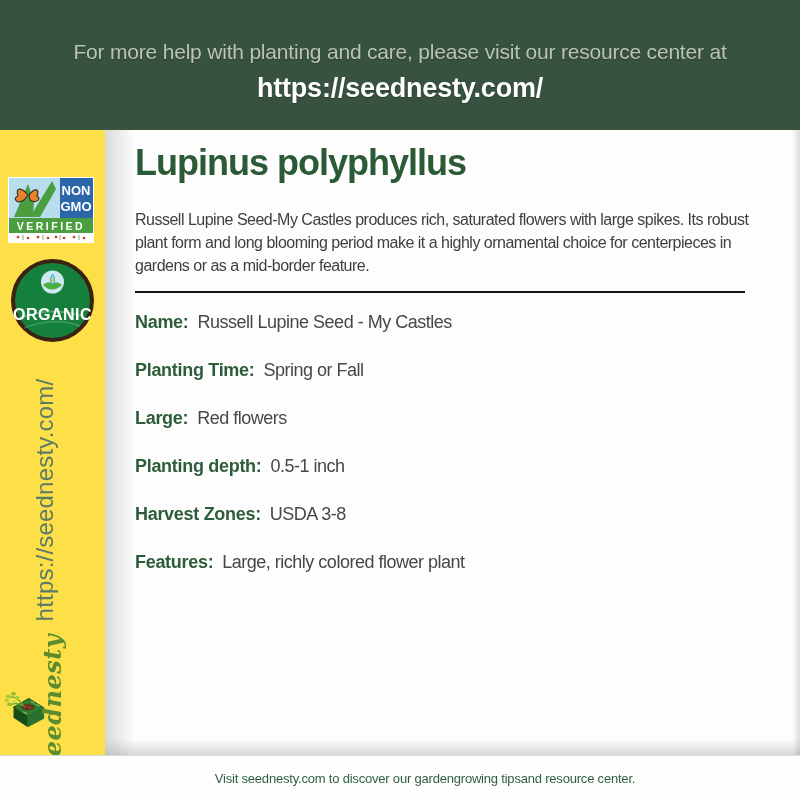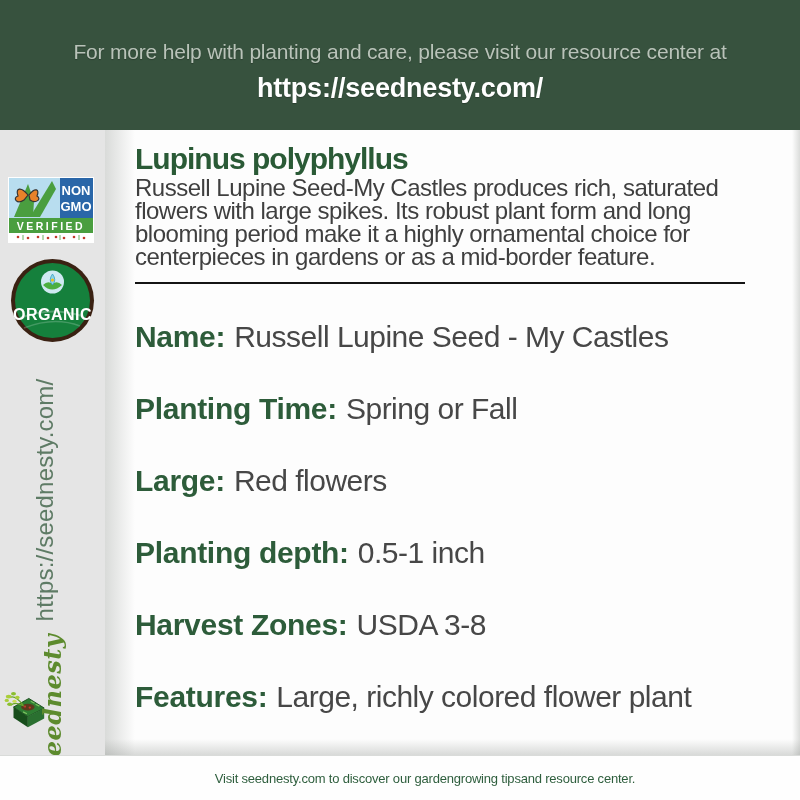--- a/index.html
+++ b/index.html
@@ -17,21 +17,21 @@
   .banner-line1 {
     font-size:21px; color:#b9c3b9; letter-spacing:-0.2px;
     text-shadow:0 1px 1px rgba(0,0,0,0.25);
   }
   .banner-url {
     font-size:27px; font-weight:bold; color:#ffffff; letter-spacing:-0.2px;
     text-shadow:0 1px 1px rgba(0,0,0,0.25);
   }
 
   
-  .sidebar { position:absolute; top:130px; left:0; width:105px; height:625px; background:#e5e5e5; }
+  .sidebar { position:absolute; top:130px; left:0; width:105px; height:625px; background:#fde047; }
   .badge-nongmo { position:absolute; left:8px;  top:47px;  width:86px; height:66px; }
   .badge-organic{ position:absolute; left:10px; top:128px; width:85px; height:85px; }
   .vert-url {
     position:absolute; left:45px; top:370px;
     transform:translate(-50%,-50%) rotate(-90deg);
     white-space:nowrap; font-size:24px; color:#5e7b65; letter-spacing:0.2px;
   }
   .brand-script {
     position:absolute; left:52px; top:572px;
     transform:translate(-50%,-50%) rotate(-90deg);
@@ -55,29 +55,29 @@
     background:linear-gradient(to bottom, rgba(120,125,120,0), rgba(120,125,120,0.28));
     pointer-events:none;
   }
   .right-shade {
     position:absolute; top:130px; right:0; width:8px; height:625px;
     background:linear-gradient(to left, rgba(140,145,140,0.30), rgba(140,145,140,0));
     pointer-events:none;
   }
   .title {
     margin-top:2px;
-    font-size:30px; font-weight:bold; color:#2a5a36; letter-spacing:-1px;
+    font-size:36px; font-weight:bold; color:#2a5a36; letter-spacing:-1px;
   }
   .desc {
-    margin-top:0; width:632px;
-    font-size:24px; line-height:23px; color:#3f3f3f; letter-spacing:-0.5px;
+    margin-top:24px; width:632px;
+    font-size:16px; line-height:23px; color:#3f3f3f; letter-spacing:-0.5px;
   }
   .divider { border:none; height:2px; background:#141414; width:610px; margin:14px 0 0 0; }
   .fields { margin-top:18px; display:flex; flex-direction:column; gap:26px; }
-  .field-row { font-size:30px; line-height:22px; letter-spacing:-0.3px;margin-top:24px; }
+  .field-row { font-size:18px; line-height:22px; letter-spacing:-0.3px; }
   .flabel { font-weight:bold; color:#2d5c3a; margin-right:9px; }
   .fvalue { color:#474747; letter-spacing:-0.5px; }
 
   
   .footer {
     position:absolute; left:0; top:755px; width:800px; height:45px;
     background:#fefefe; border-top:1px solid #d9dbd9;
     display:flex; align-items:center; justify-content:center; padding-left:50px;
   }
   .footer-text { font-size:13px; color:#2e5e3d; letter-spacing:-0.2px; }

